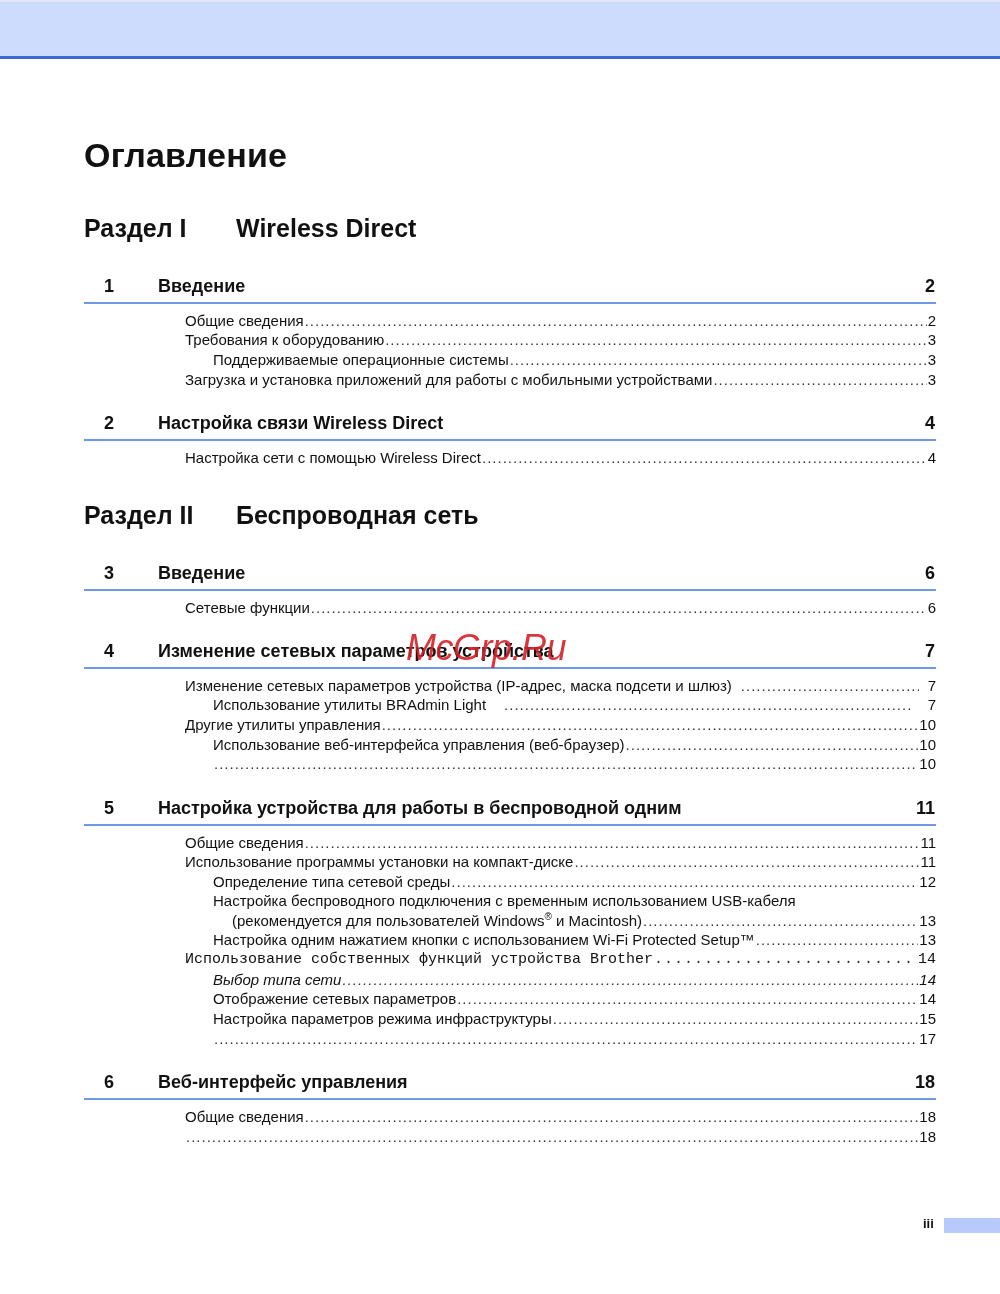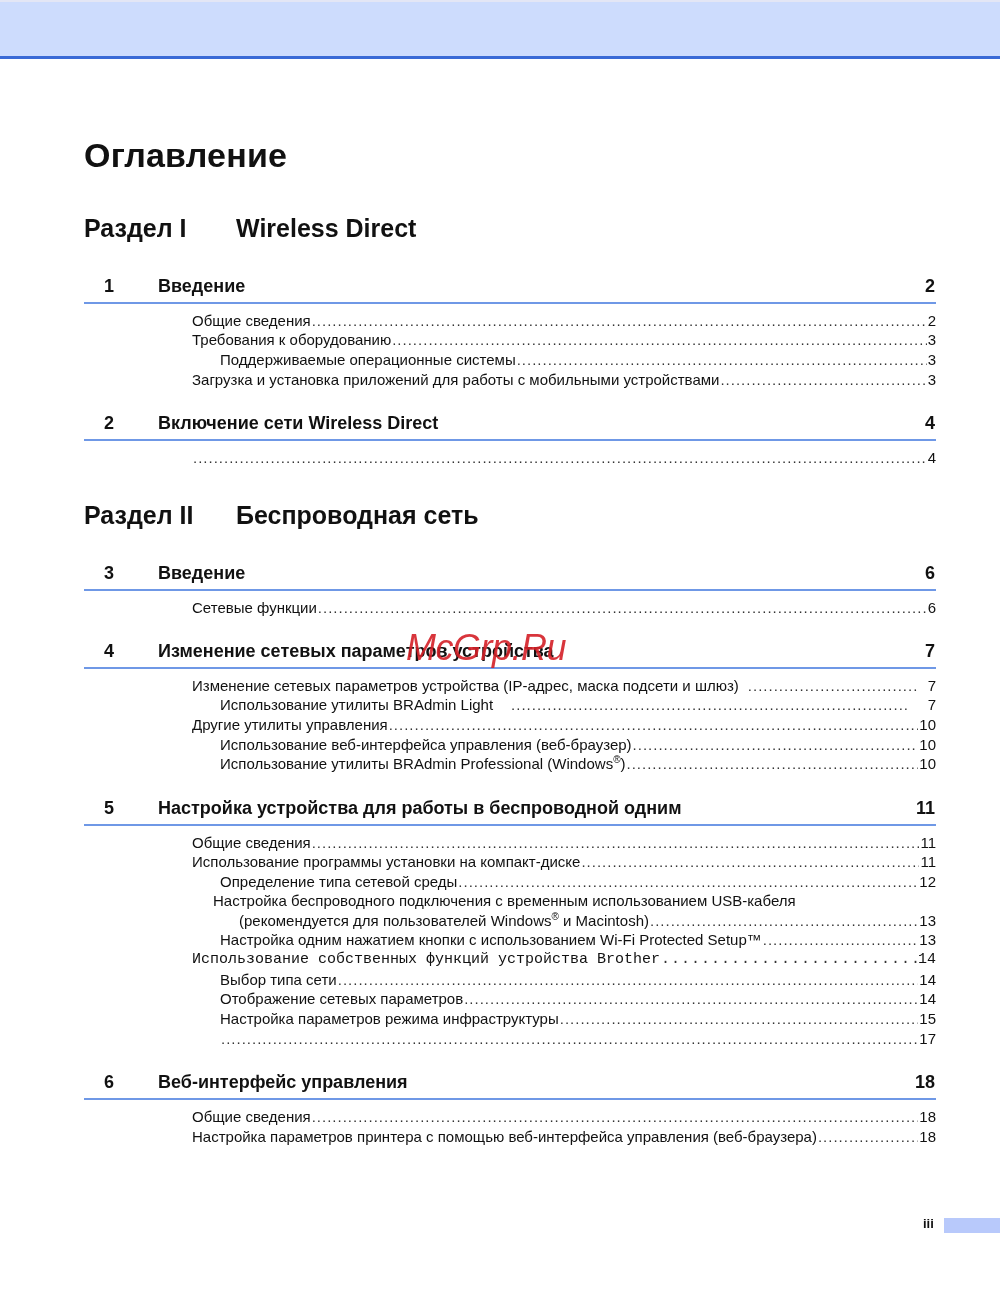--- a/index.html
+++ b/index.html
@@ -27,21 +27,21 @@
       border-bottom: 2px solid #6f98e6;
       font-size: 18px; font-weight: bold;
       padding-bottom: 4px;
     }
     .chap .cnum { position: absolute; left: 20px; top: 0; }
     .chap .ctitle { position: absolute; left: 74px; top: 0; }
     .chap .cpage { position: absolute; right: 1px; top: 0; }
     .entry {
       position: absolute; height: 20px; right: 64px;
       font-size: 15px; line-height: 20px;
-      display: flex; align-items: baseline; white-space: nowrap; margin-left: 7px;
+      display: flex; align-items: baseline; white-space: nowrap;
     }
     .entry.l1 { left: 185px; }
     .entry.l2 { left: 213px; }
     .entry.l3 { left: 232px; align-items: flex-end; }
     .entry .etitle { flex: 0 0 auto; }
     .entry .dots {
       flex: 1 1 auto; overflow: hidden; margin: 0 1px;
       color: #333; letter-spacing: 1px;
     }
     .entry .dots::before {
@@ -100,24 +100,25 @@
     <span class="epage">3</span>
 </div>
 <div class="entry l1" style="top:370px;">
   <span class="etitle">Загрузка и установка приложений для работы с мобильными устройствами</span>
     <span class="dots"></span>
     <span class="epage">3</span>
 </div>
 
 <div class="chap" style="top:413px;">
   <span class="cnum">2</span>
-  <span class="ctitle">Включение сети Wireless Direct</span>
+  <span class="ctitle">Настройка связи Wireless Direct</span>
   <span class="cpage">4</span>
 </div>
 <div class="entry l1" style="top:448px;">
+  <span class="etitle">Настройка сети с помощью Wireless Direct</span>
     <span class="dots"></span>
     <span class="epage">4</span>
 </div>
 
 <div class="part" style="top:501px;">
   <span class="pnum">Раздел II</span><span>Беспроводная сеть</span>
 </div>
 
 <div class="chap" style="top:563px;">
   <span class="cnum">3</span>
@@ -149,21 +150,20 @@
   <span class="etitle">Другие утилиты управления</span>
     <span class="dots"></span>
     <span class="epage">10</span>
 </div>
 <div class="entry l2" style="top:735px;">
   <span class="etitle">Использование веб-интерфейса управления (веб-браузер)</span>
     <span class="dots"></span>
     <span class="epage">10</span>
 </div>
 <div class="entry l2" style="top:754px;">
-  <span class="etitle"><span>Использование утилиты BRAdmin Professional (Windows</span><sup>®</sup><span>)</span></span>
     <span class="dots"></span>
     <span class="epage">10</span>
 </div>
 
 <div class="chap" style="top:798px;">
   <span class="cnum">5</span>
   <span class="ctitle">Настройка устройства для работы в беспроводной одним</span>
   <span class="cpage">11</span>
 </div>
 <div class="entry l1" style="top:833px;">
@@ -190,21 +190,21 @@
 <div class="entry l2" style="top:930px;">
   <span class="etitle">Настройка одним нажатием кнопки с использованием Wi-Fi Protected Setup™</span>
     <span class="dots"></span>
     <span class="epage">13</span>
 </div>
 <div class="entry l1" style="top:950px;font-family:Liberation Mono, monospace;">
   <span class="etitle">Использование собственных функций устройства Brother</span>
     <span class="dots"></span>
     <span class="epage">14</span>
 </div>
-<div class="entry l2" style="top:970px;">
+<div class="entry l2" style="top:970px;font-style:italic;">
   <span class="etitle">Выбор типа сети</span>
     <span class="dots"></span>
     <span class="epage">14</span>
 </div>
 <div class="entry l2" style="top:989px;">
   <span class="etitle">Отображение сетевых параметров</span>
     <span class="dots"></span>
     <span class="epage">14</span>
 </div>
 <div class="entry l2" style="top:1009px;">
@@ -221,21 +221,20 @@
   <span class="cnum">6</span>
   <span class="ctitle">Веб-интерфейс управления</span>
   <span class="cpage">18</span>
 </div>
 <div class="entry l1" style="top:1107px;">
   <span class="etitle">Общие сведения</span>
     <span class="dots"></span>
     <span class="epage">18</span>
 </div>
 <div class="entry l1" style="top:1127px;">
-  <span class="etitle">Настройка параметров принтера с помощью веб-интерфейса управления (веб-браузера)</span>
     <span class="dots"></span>
     <span class="epage">18</span>
 </div>
 
 <div class="watermark">McGrp.Ru</div>
 
 <div class="page-number">iii</div>
 <div class="corner-tab"></div>
 
 </body></html>

